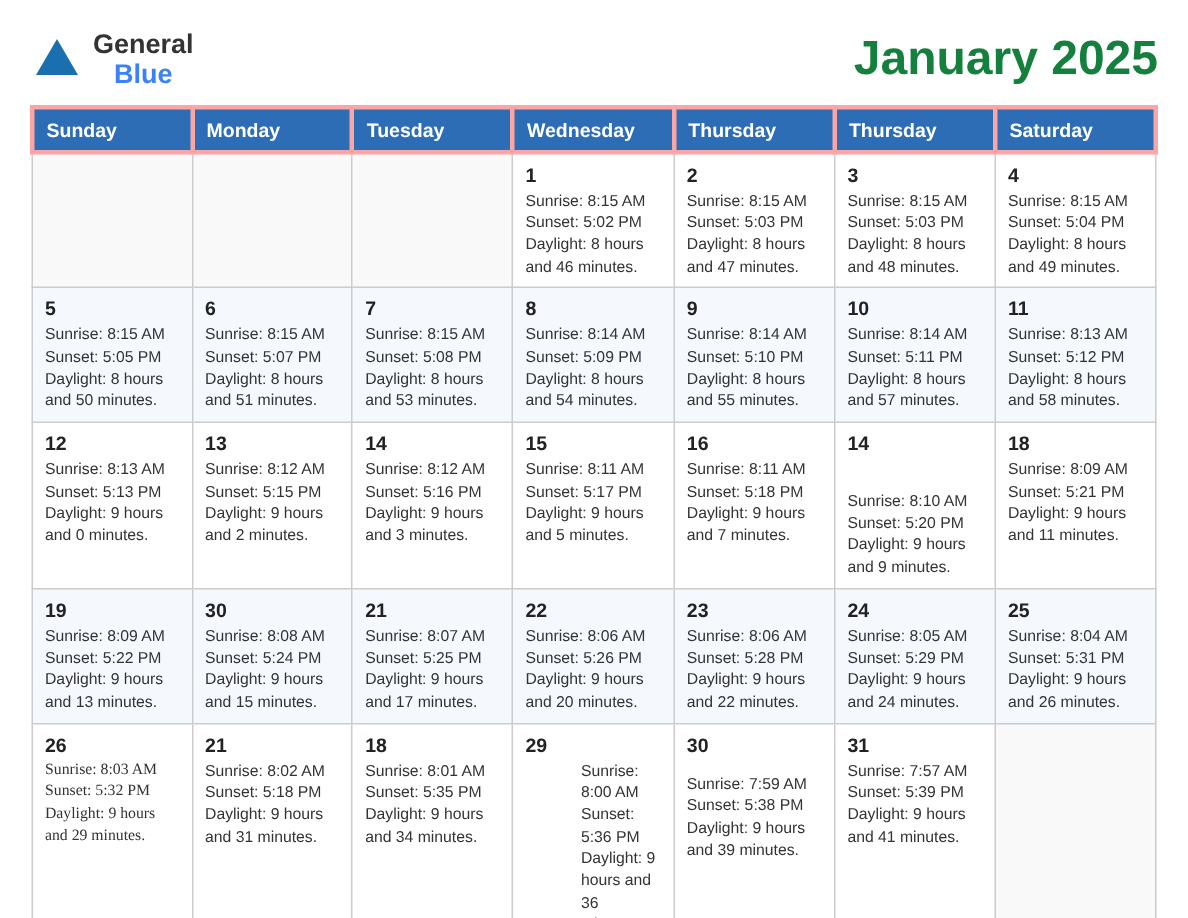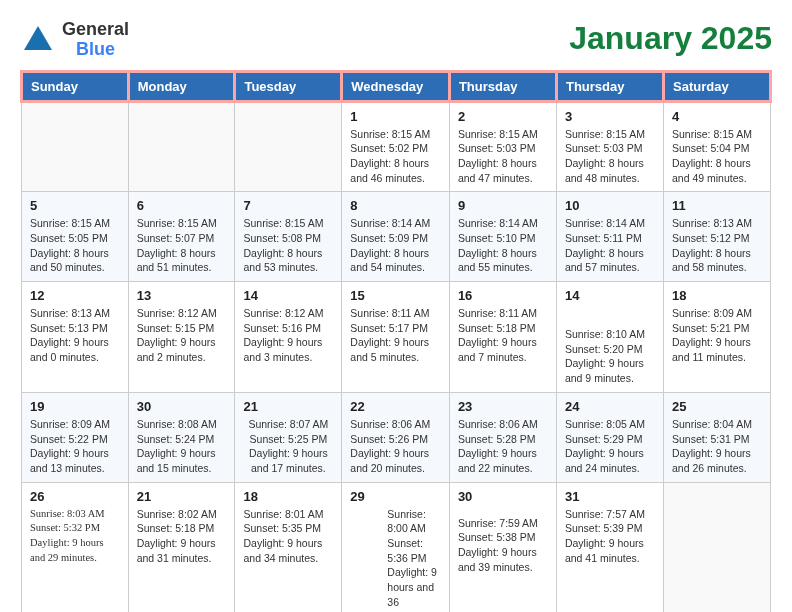--- a/index.html
+++ b/index.html
@@ -247,21 +247,21 @@
 Daylight: 9 hours and 13 minutes.</div>
         </td>
         <td>
           <div class="day-number">30</div>
           <div class="day-info" style="white-space: pre-line;">Sunrise: 8:08 AM
 Sunset: 5:24 PM
 Daylight: 9 hours and 15 minutes.</div>
         </td>
         <td>
           <div class="day-number">21</div>
-          <div class="day-info" style="white-space: pre-line; text-align: center;">Sunrise: 8:07 AM
+          <div class="day-info" style="white-space: pre-line;">Sunrise: 8:07 AM
 Sunset: 5:25 PM
 Daylight: 9 hours and 17 minutes.</div>
         </td>
         <td>
           <div class="day-number">22</div>
           <div class="day-info" style="white-space: pre-line;">Sunrise: 8:06 AM
 Sunset: 5:26 PM
 Daylight: 9 hours and 20 minutes.</div>
         </td>
         <td>

